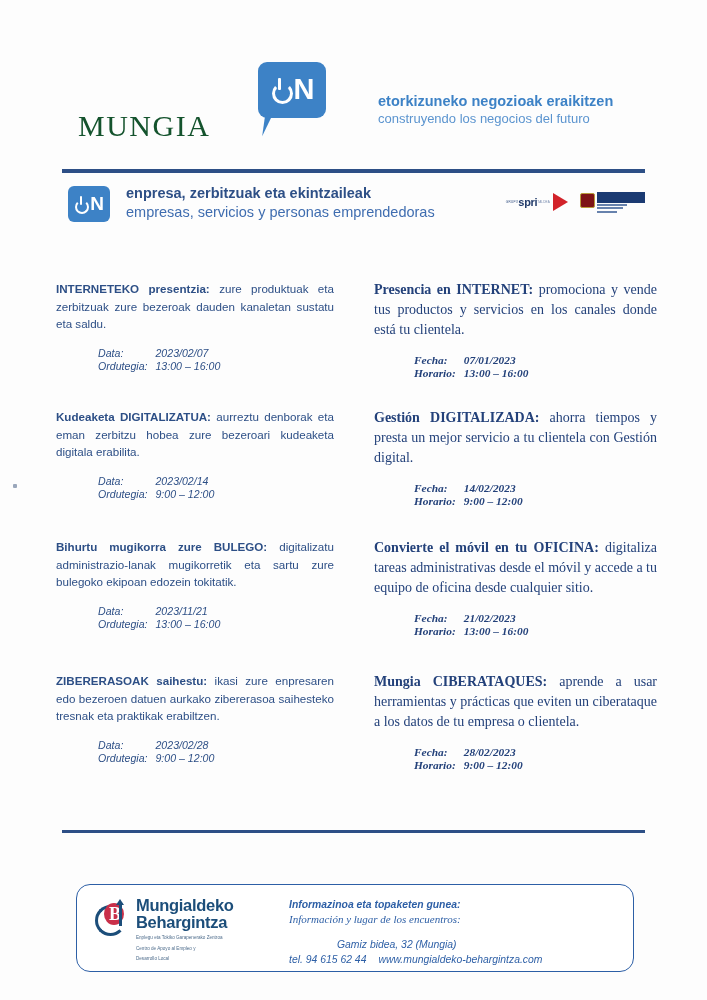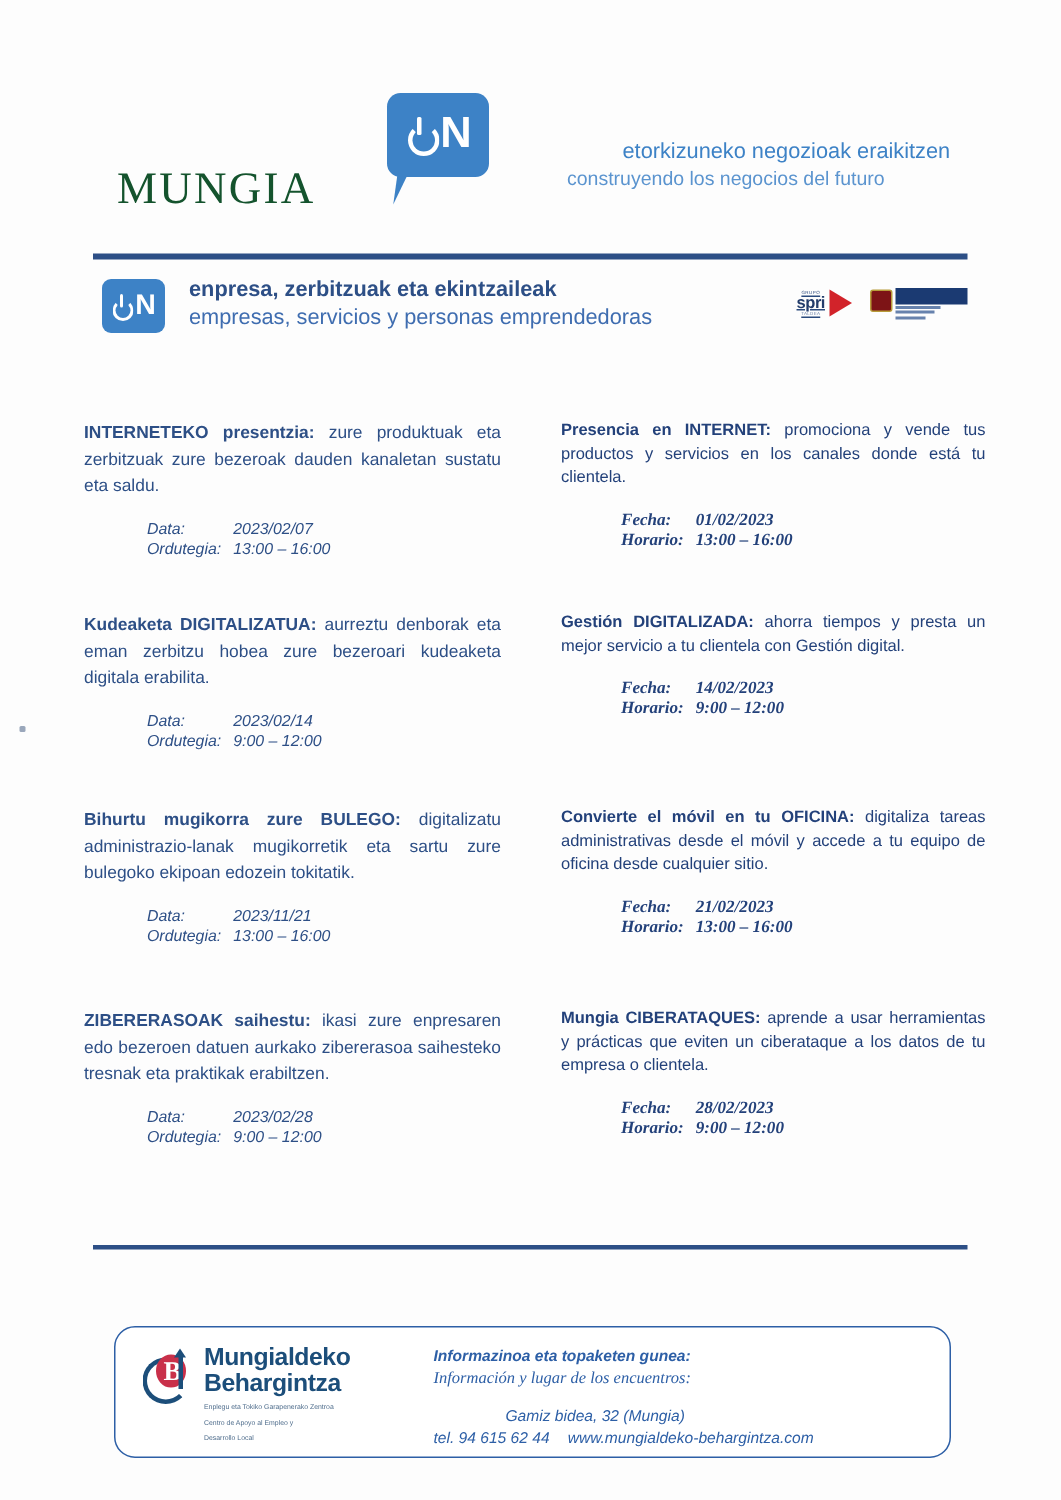--- a/index.html
+++ b/index.html
@@ -105,24 +105,23 @@
     transform: rotate(8deg);
   }
   .tagline {
     position: absolute;
     left: 378px;
     top: 62px;
     line-height: 1.28;
   }
   .tagline-eu {
     font-size: 14.5px;
-    font-weight: normal;
+    font-weight: bold;
     color: #3d82c6;
     white-space: nowrap;
-    margin-left: 37px;
   }
   .tagline-es {
     font-size: 13px;
     font-weight: normal;
     color: #5b94cf;
     white-space: nowrap;
   }
 
   
   .rule {
@@ -191,21 +190,21 @@
     display: flex;
     align-items: center;
     gap: 12px;
   }
   .spri-logo {
     position: relative;
     display: flex;
     align-items: center;
     gap: 2px;
   }
-  .spri-wrap { display:flex; flex-direction:column; align-items:center; line-height:1;text-decoration:underline;}
+  .spri-wrap { display:flex; flex-direction:row; align-items:center; line-height:1;}
   .spri-top { font-size: 3px; color:#2b4a7d; letter-spacing:.3px;}
   .spri-main {
     font-size: 11px;
     font-weight: bold;
     color: #233c6b;
     letter-spacing: -0.3px;
   }
   .spri-bottom { font-size: 3px; color:#7186ab; letter-spacing:.2px;}
   .spri-arrow {
     width: 0; height: 0;
@@ -255,22 +254,22 @@
 
   .para-eu {
     font-family: "Liberation Sans", sans-serif;
     font-size: 11.6px;
     line-height: 1.52;
     color: #2d4f86;
     text-align: justify;
     margin: 0;
   }
   .para-es {
-    font-family: Liberation Sans, sans-serif;
-    font-size: 11px;
+    font-family: Liberation Serif, serif;
+    font-size: 14px;
     line-height: 1.42;
     color: #23417a;
     text-align: justify;
     margin: 0;
   }
   .para-eu b, .para-es b { font-weight: bold; }
 
   .meta {
     margin-top: 14px;
     display: grid;
@@ -486,21 +485,21 @@
           <span class="meta-label">Data:</span>
           <span class="meta-value">2023/02/07</span>
           <span class="meta-label">Ordutegia:</span>
           <span class="meta-value">13:00 – 16:00</span>
         </div>
       </div>
       <div class="col col-es">
         <p class="para-es"><b>Presencia en INTERNET:</b><span> promociona y vende tus productos y servicios en los canales donde está tu clientela.</span></p>
         <div class="meta meta-es">
           <span class="meta-label">Fecha:</span>
-          <span class="meta-value">01/02/2023</span>
+          <span class="meta-value">07/01/2023</span>
           <span class="meta-label">Horario:</span>
           <span class="meta-value">13:00 – 16:00</span>
         </div>
       </div>
     </div>
 
     <div class="row" style="height:122px;">
       <div class="col col-eu">
         <p class="para-eu"><b>Kudeaketa DIGITALIZATUA:</b><span> aurreztu denborak eta eman zerbitzu hobea zure bezeroari kudeaketa digitala erabilita.</span></p>
         <div class="meta meta-eu">

